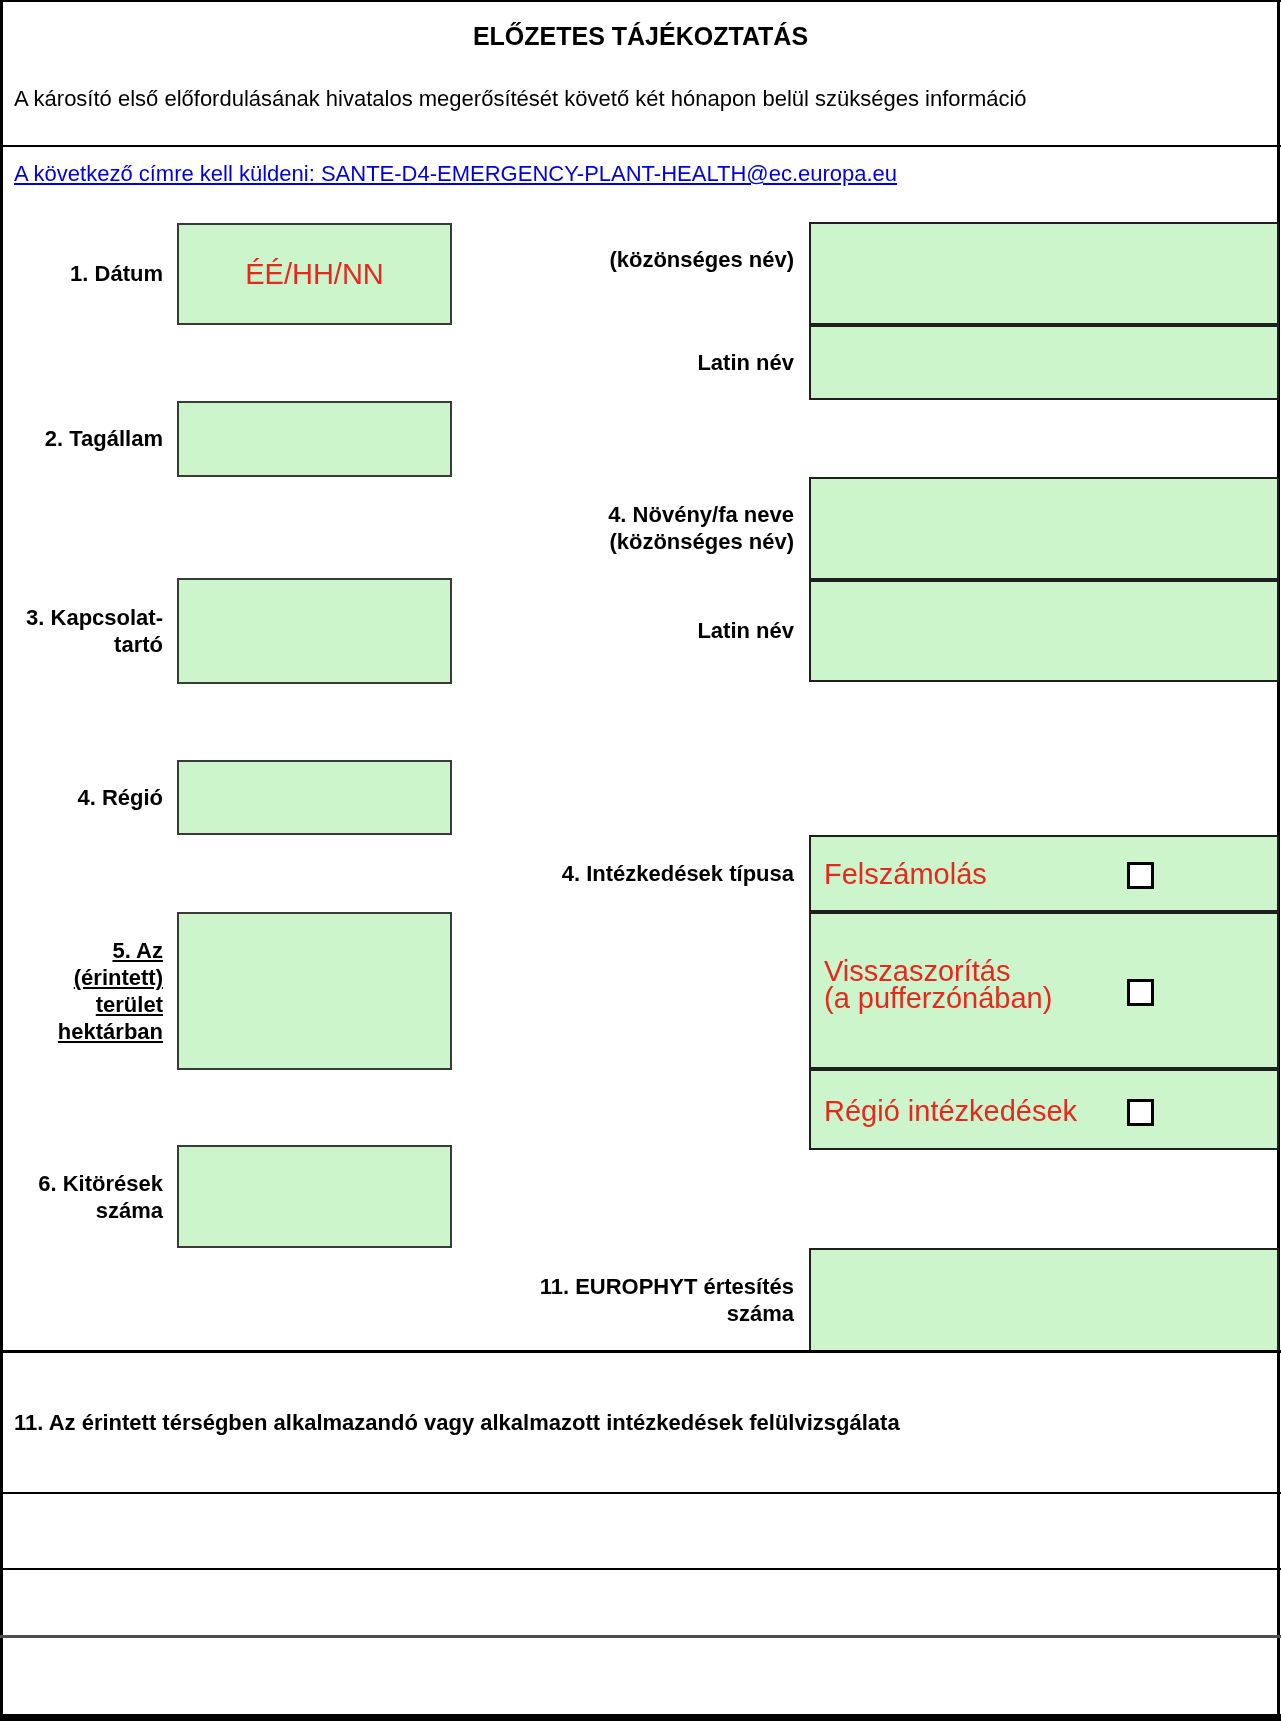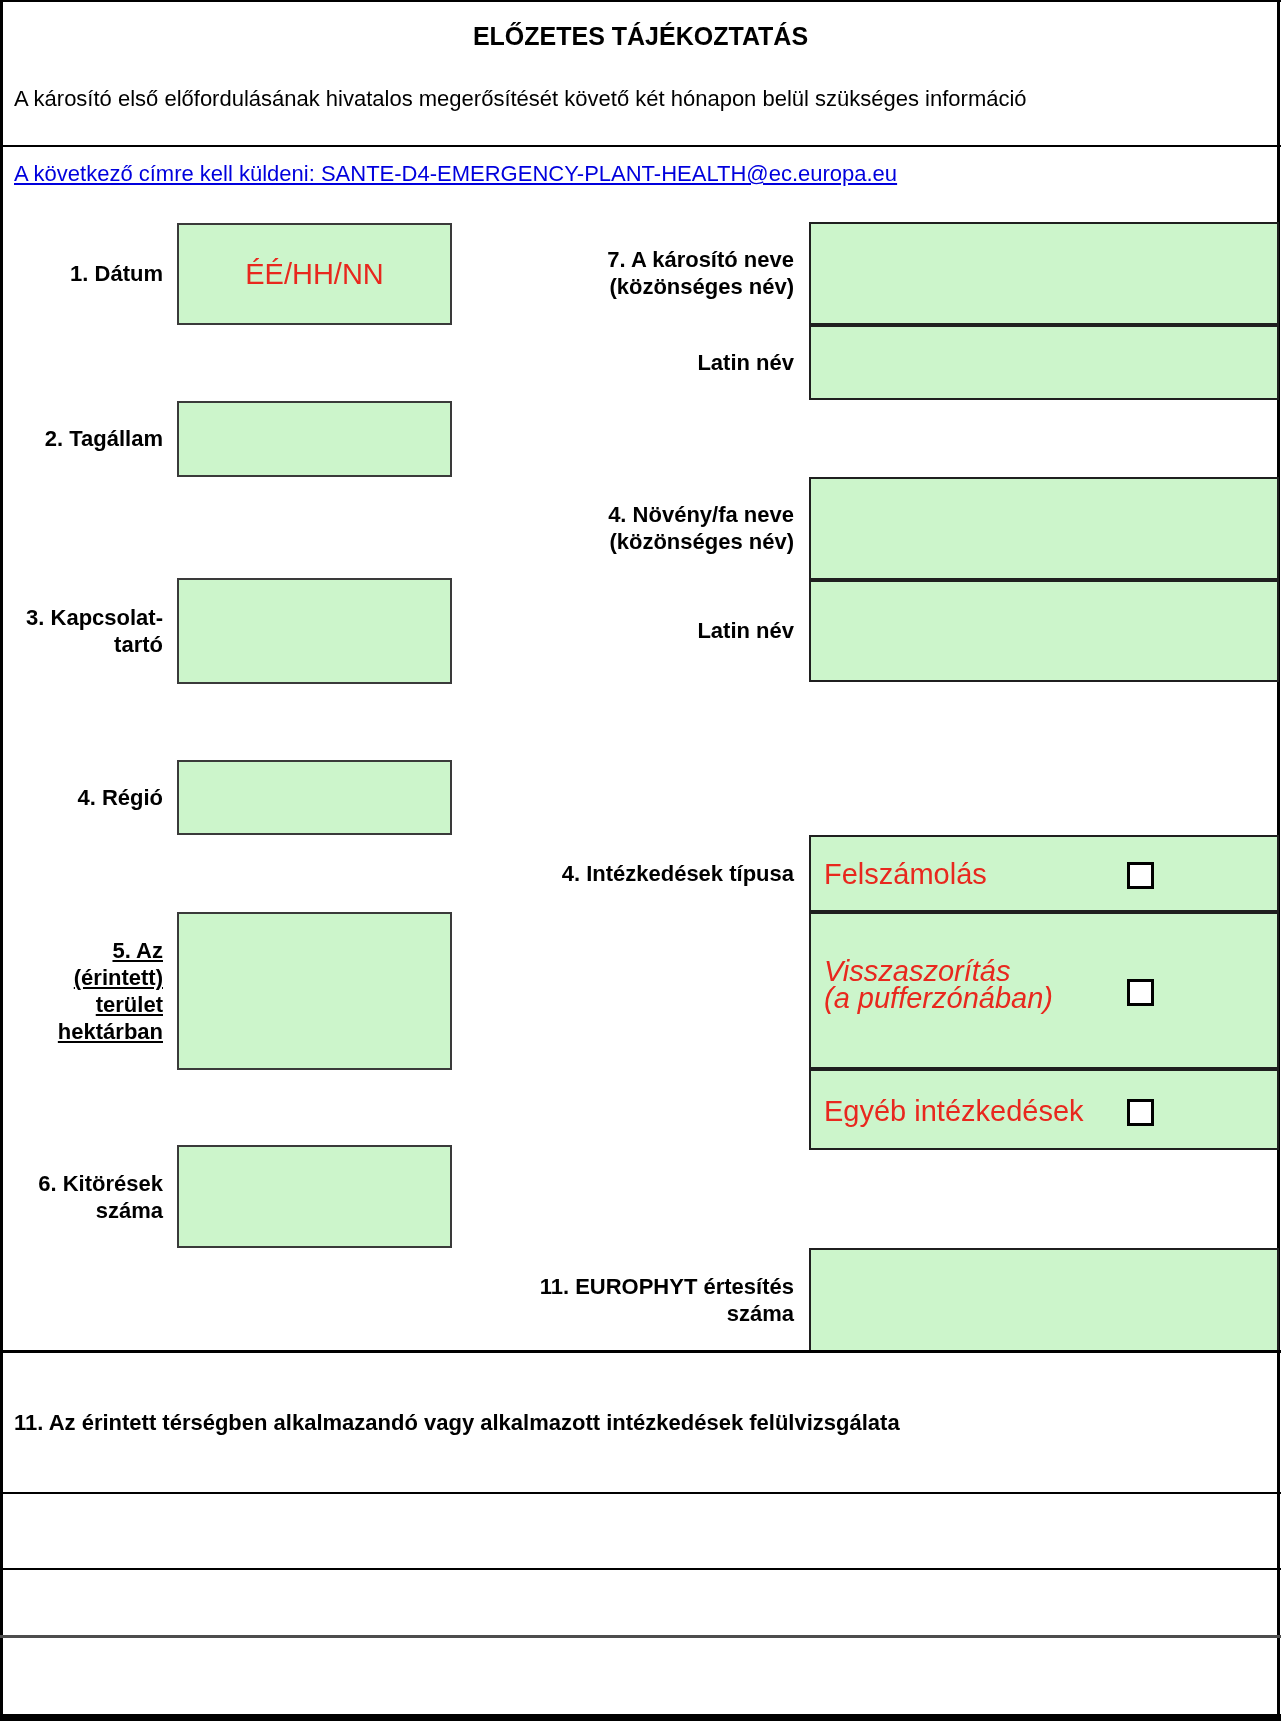--- a/index.html
+++ b/index.html
@@ -99,21 +99,20 @@
 </div>
 <div class="abs gbox lbox" style="top:912px;height:158px;"></div>
 
 <div class="abs lab lab-left" style="top:1170px;">
   <div>6. Kitörések</div>
   <div>száma</div>
 </div>
 <div class="abs gbox lbox" style="top:1145px;height:103px;"></div>
 
 <div class="abs lab lab-right" style="top:246px;">
-  <div>7. A károsító neve</div>
   <div>(közönséges név)</div>
 </div>
 <div class="abs gbox rcell" style="top:222px;height:103px;"></div>
 <div class="abs lab lab-right" style="top:349px;">Latin név</div>
 <div class="abs gbox rcell" style="top:325px;height:75px;"></div>
 
 <div class="abs lab lab-right" style="top:501px;">
   <div>4. Növény/fa neve</div>
   <div>(közönséges név)</div>
 </div>
@@ -121,28 +120,28 @@
 <div class="abs lab lab-right" style="top:617px;">Latin név</div>
 <div class="abs gbox rcell" style="top:580px;height:102px;"></div>
 
 <div class="abs lab lab-right" style="top:860px;">4. Intézkedések típusa</div>
 
 <div class="abs gbox rcell" style="top:835px;height:77px;"></div>
 <div class="abs redtxt" style="left:824px;top:861px;text-align:center;">Felszámolás</div>
 <div class="abs cbx" style="top:862px;"></div>
 
 <div class="abs gbox rcell" style="top:912px;height:157px;"></div>
-<div class="abs redtxt" style="left:824px;top:958px;font-style:italic;">
+<div class="abs redtxt" style="left:824px;top:958px;">
   <div>Visszaszorítás</div>
   <div>(a pufferzónában)</div>
 </div>
 <div class="abs cbx" style="top:979px;"></div>
 
 <div class="abs gbox rcell" style="top:1069px;height:81px;"></div>
-<div class="abs redtxt" style="left:824px;top:1098px;">Egyéb intézkedések</div>
+<div class="abs redtxt" style="left:824px;top:1098px;">Régió intézkedések</div>
 <div class="abs cbx" style="top:1099px;"></div>
 
 <div class="abs lab lab-right" style="top:1273px;">
   <div>11. EUROPHYT értesítés</div>
   <div>száma</div>
 </div>
 <div class="abs gbox rcell" style="top:1248px;height:104px;"></div>
 
 <div class="abs hline hr-mid"></div>
 

